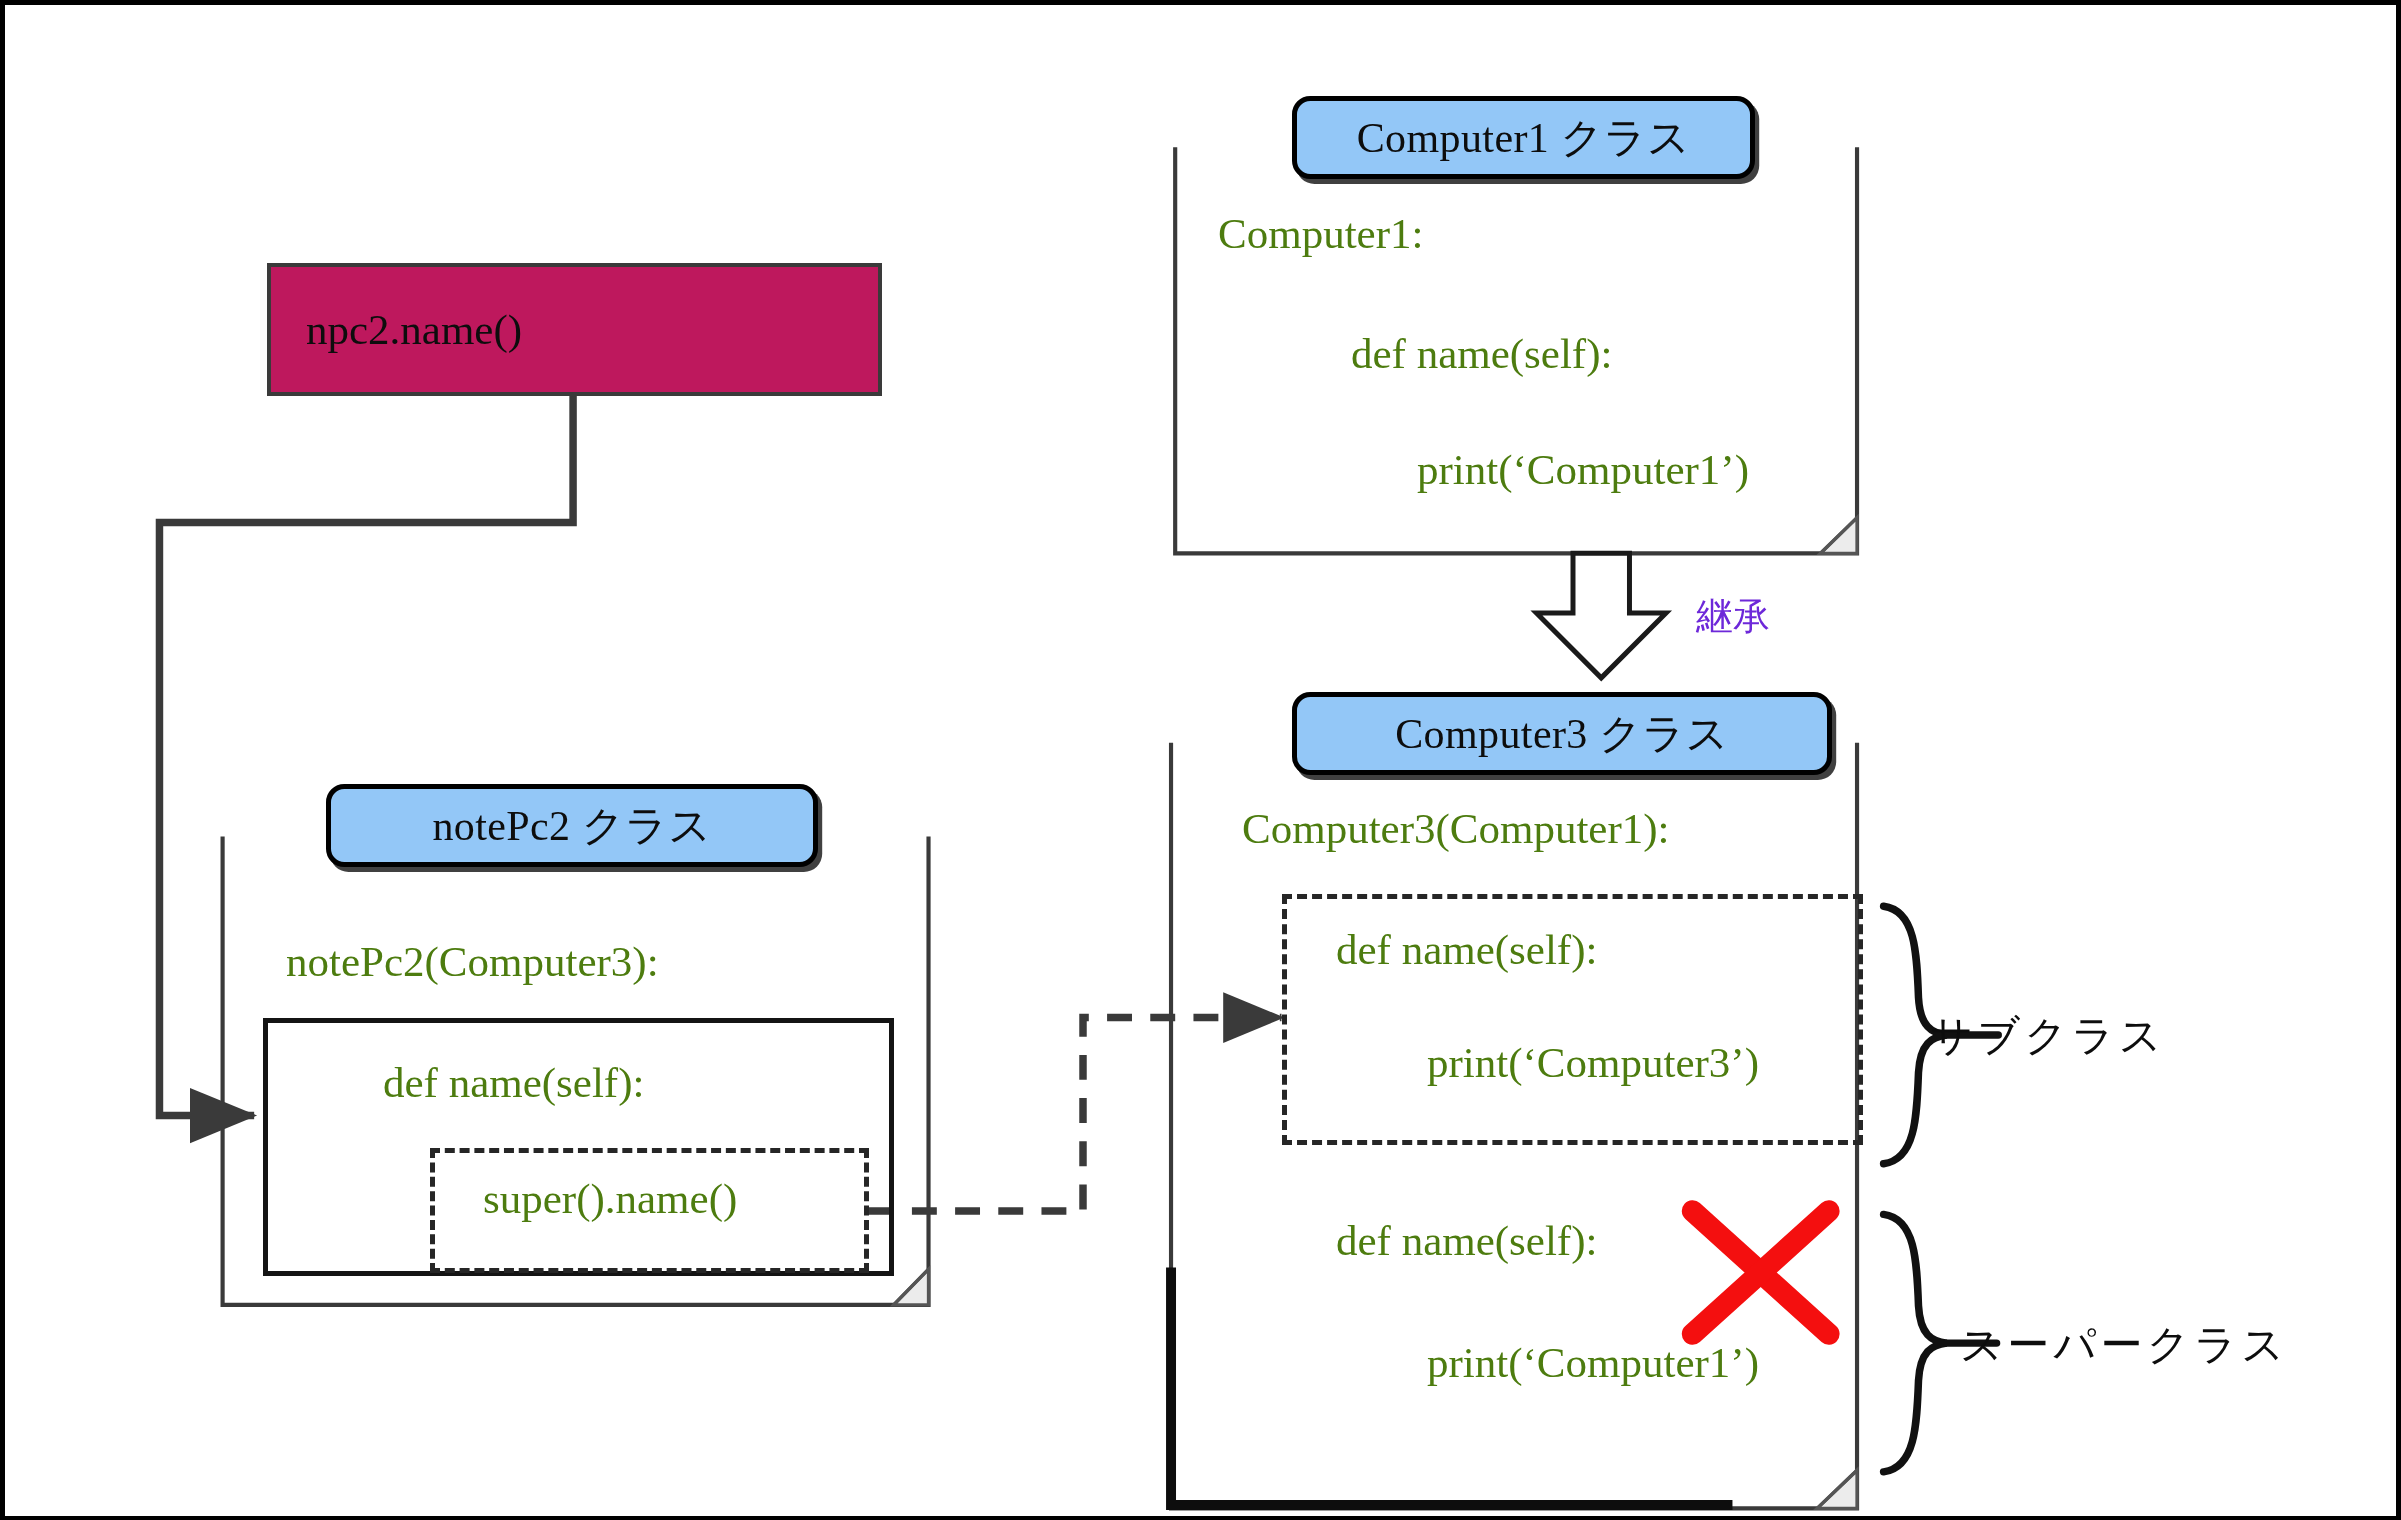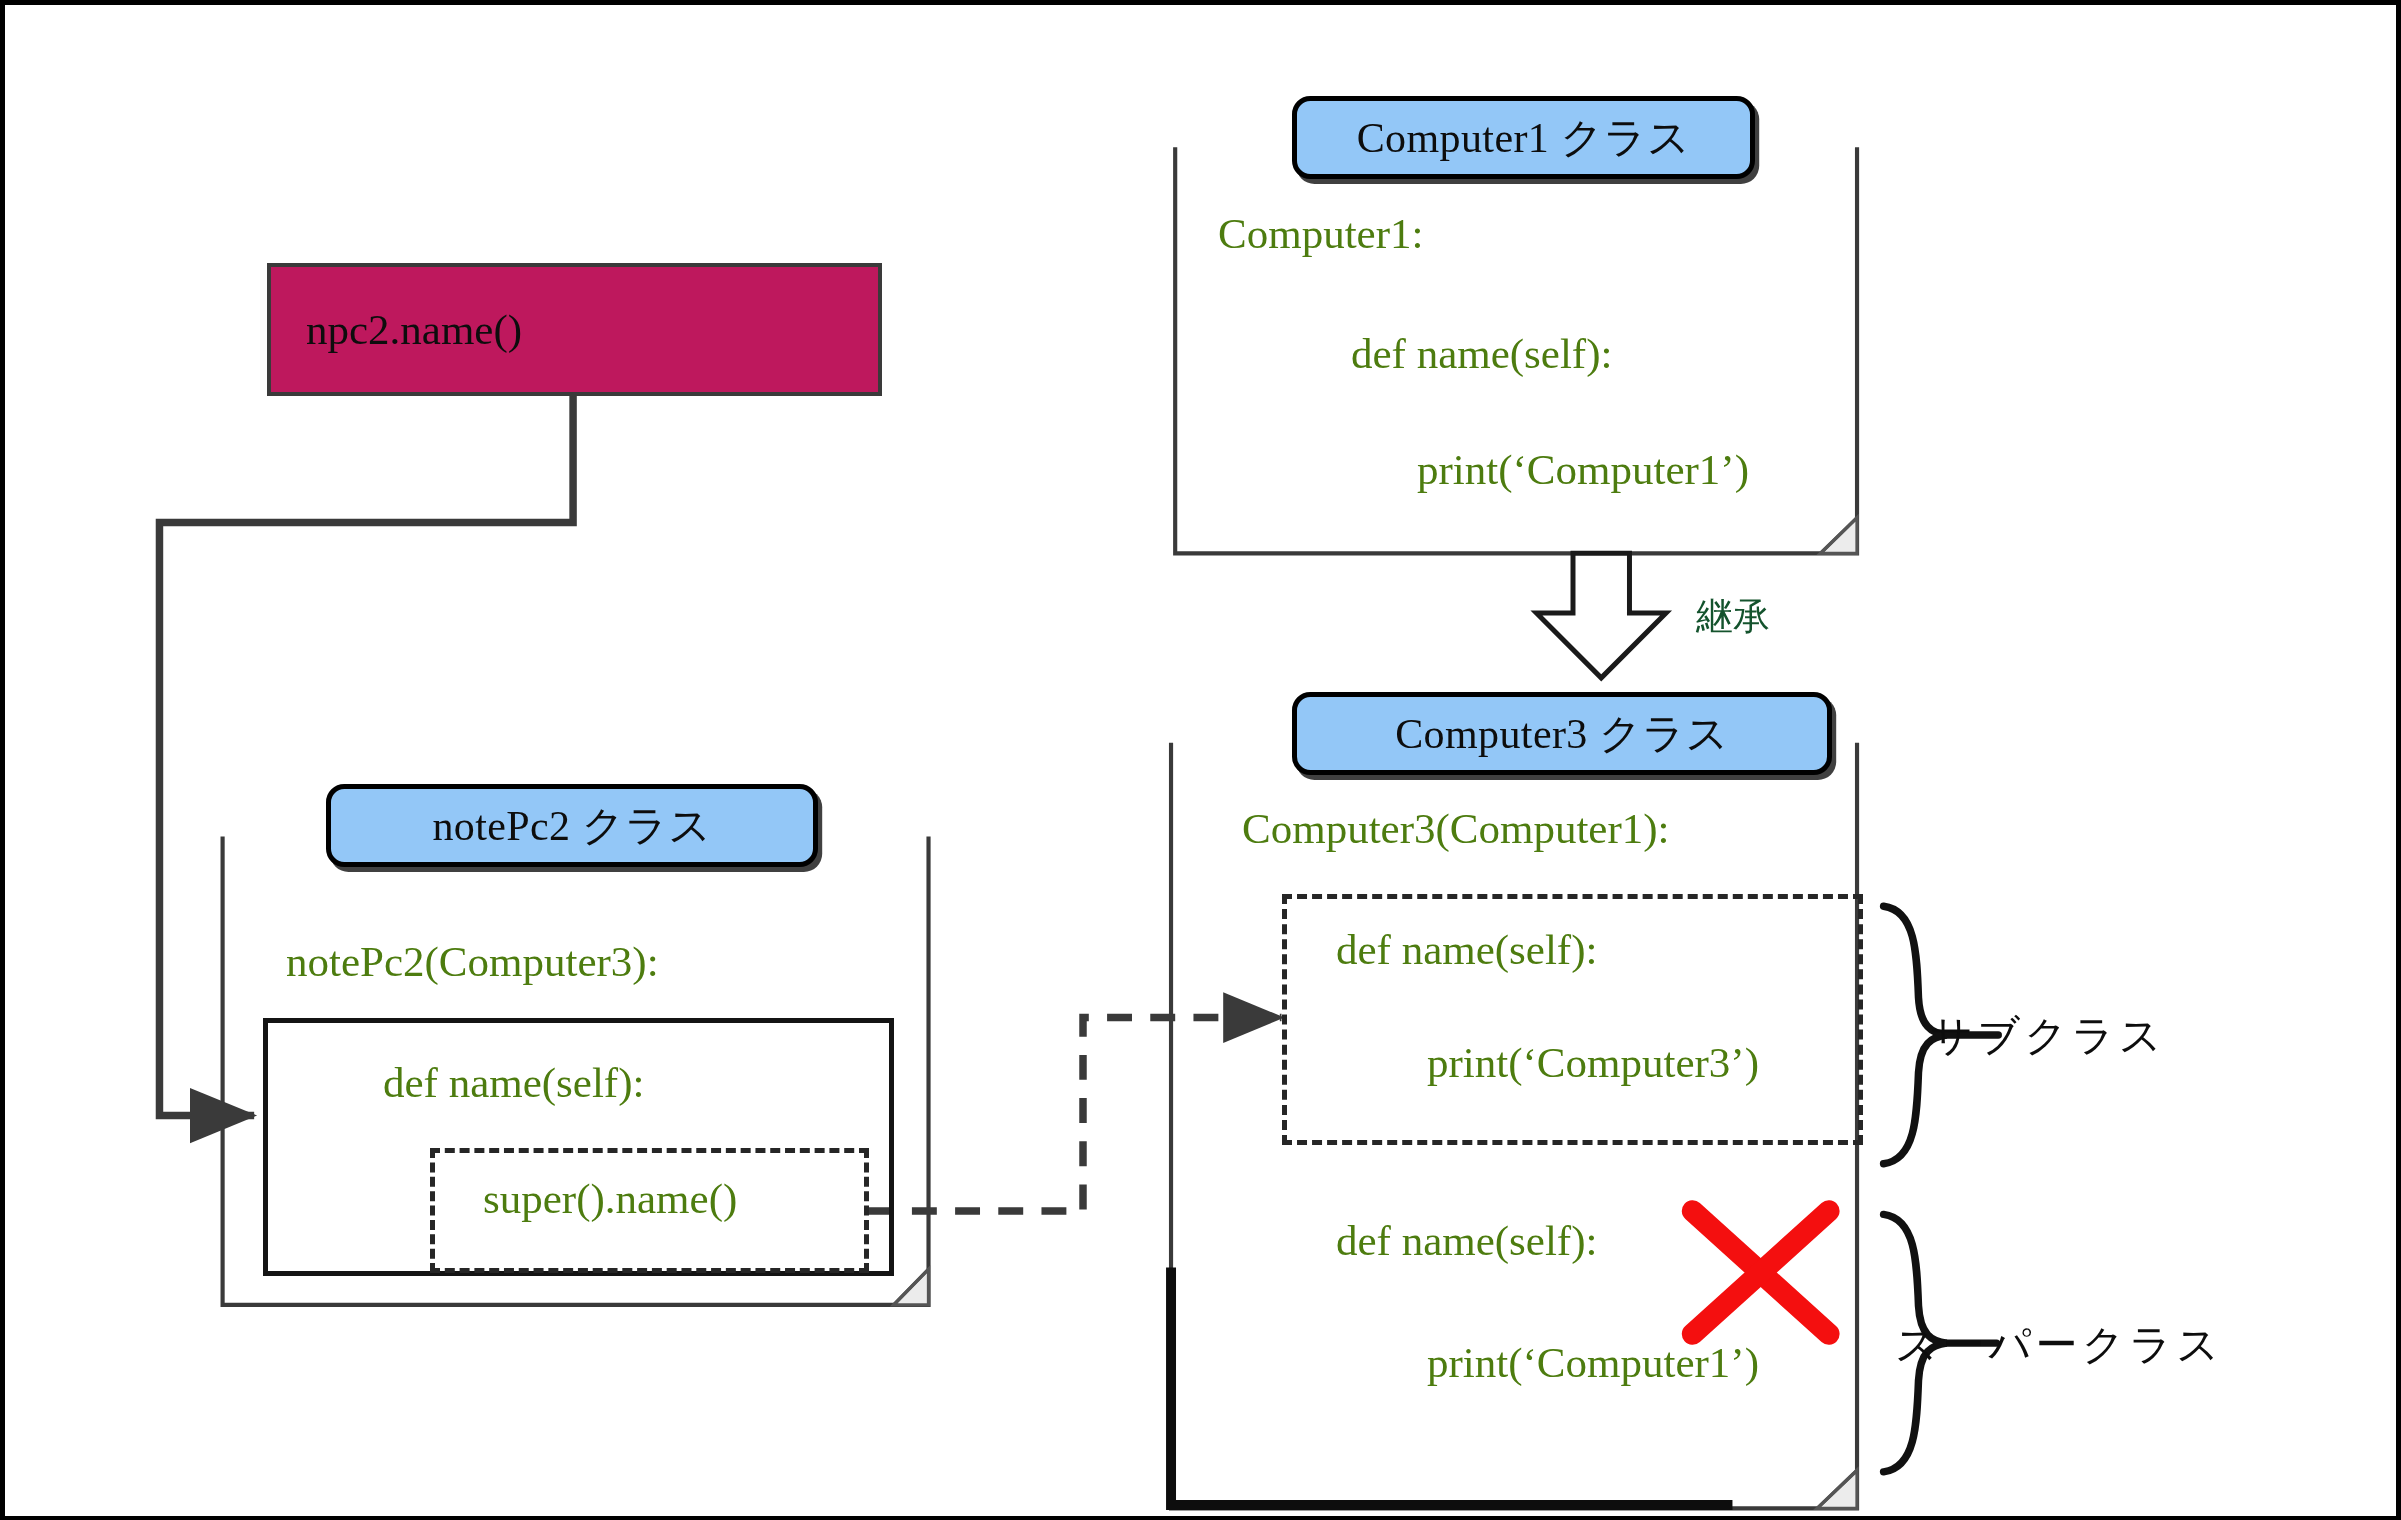--- a/index.html
+++ b/index.html
@@ -74,21 +74,21 @@
   
   .side-label {
     position: absolute;
     font-size: 42px;
     letter-spacing: 4.2px;
     color: #0d0d0d;
   }
   .inherit-label {
     position: absolute;
     font-size: 37px;
-    color: #14532d;
+    color: #6d28d9;
   }
   svg.overlay {
     position: absolute;
     left: 0;
     top: 0;
     pointer-events: none;
   }
 </style>
 </head>
 <body>
@@ -179,21 +179,21 @@
   <div class="txt" style="left:1237px; top:799px; font-size:43px;">Computer3(Computer1):</div>
 
   <div class="dashed-inner" style="left:1277px; top:889px; width:581px; height:251px;"></div>
   <div class="txt" style="left:1331px; top:920px; font-size:43px;">def   name(self):</div>
   <div class="txt" style="left:1422px; top:1033px; font-size:43px;">print(‘Computer3’)</div>
 
   <div class="txt" style="left:1331px; top:1211px; font-size:43px;">def   name(self):</div>
   <div class="txt" style="left:1422px; top:1333px; font-size:43px;">print(‘Computer1’)</div>
 
   <div class="side-label jp" style="left:1925px; top:1003px;">サブクラス</div>
-  <div class="side-label jp" style="left:1890px; top:1312px;">スーパークラス</div>
+  <div class="side-label jp" style="left:1955px; top:1312px;">スーパークラス</div>
 
   <div class="class-pill" style="left:321px; top:779px; width:492px; height:83px;">
     <span>notePc2 クラス</span>
   </div>
   <div class="txt" style="left:281px; top:932px; font-size:43px;">notePc2(Computer3):</div>
 
   <div class="solid-inner" style="left:258px; top:1013px; width:631px; height:258px;"></div>
   <div class="txt" style="left:378px; top:1053px; font-size:43px;">def   name(self):</div>
 
   <div class="dashed-inner" style="left:425px; top:1143px; width:439px; height:125px;"></div>

